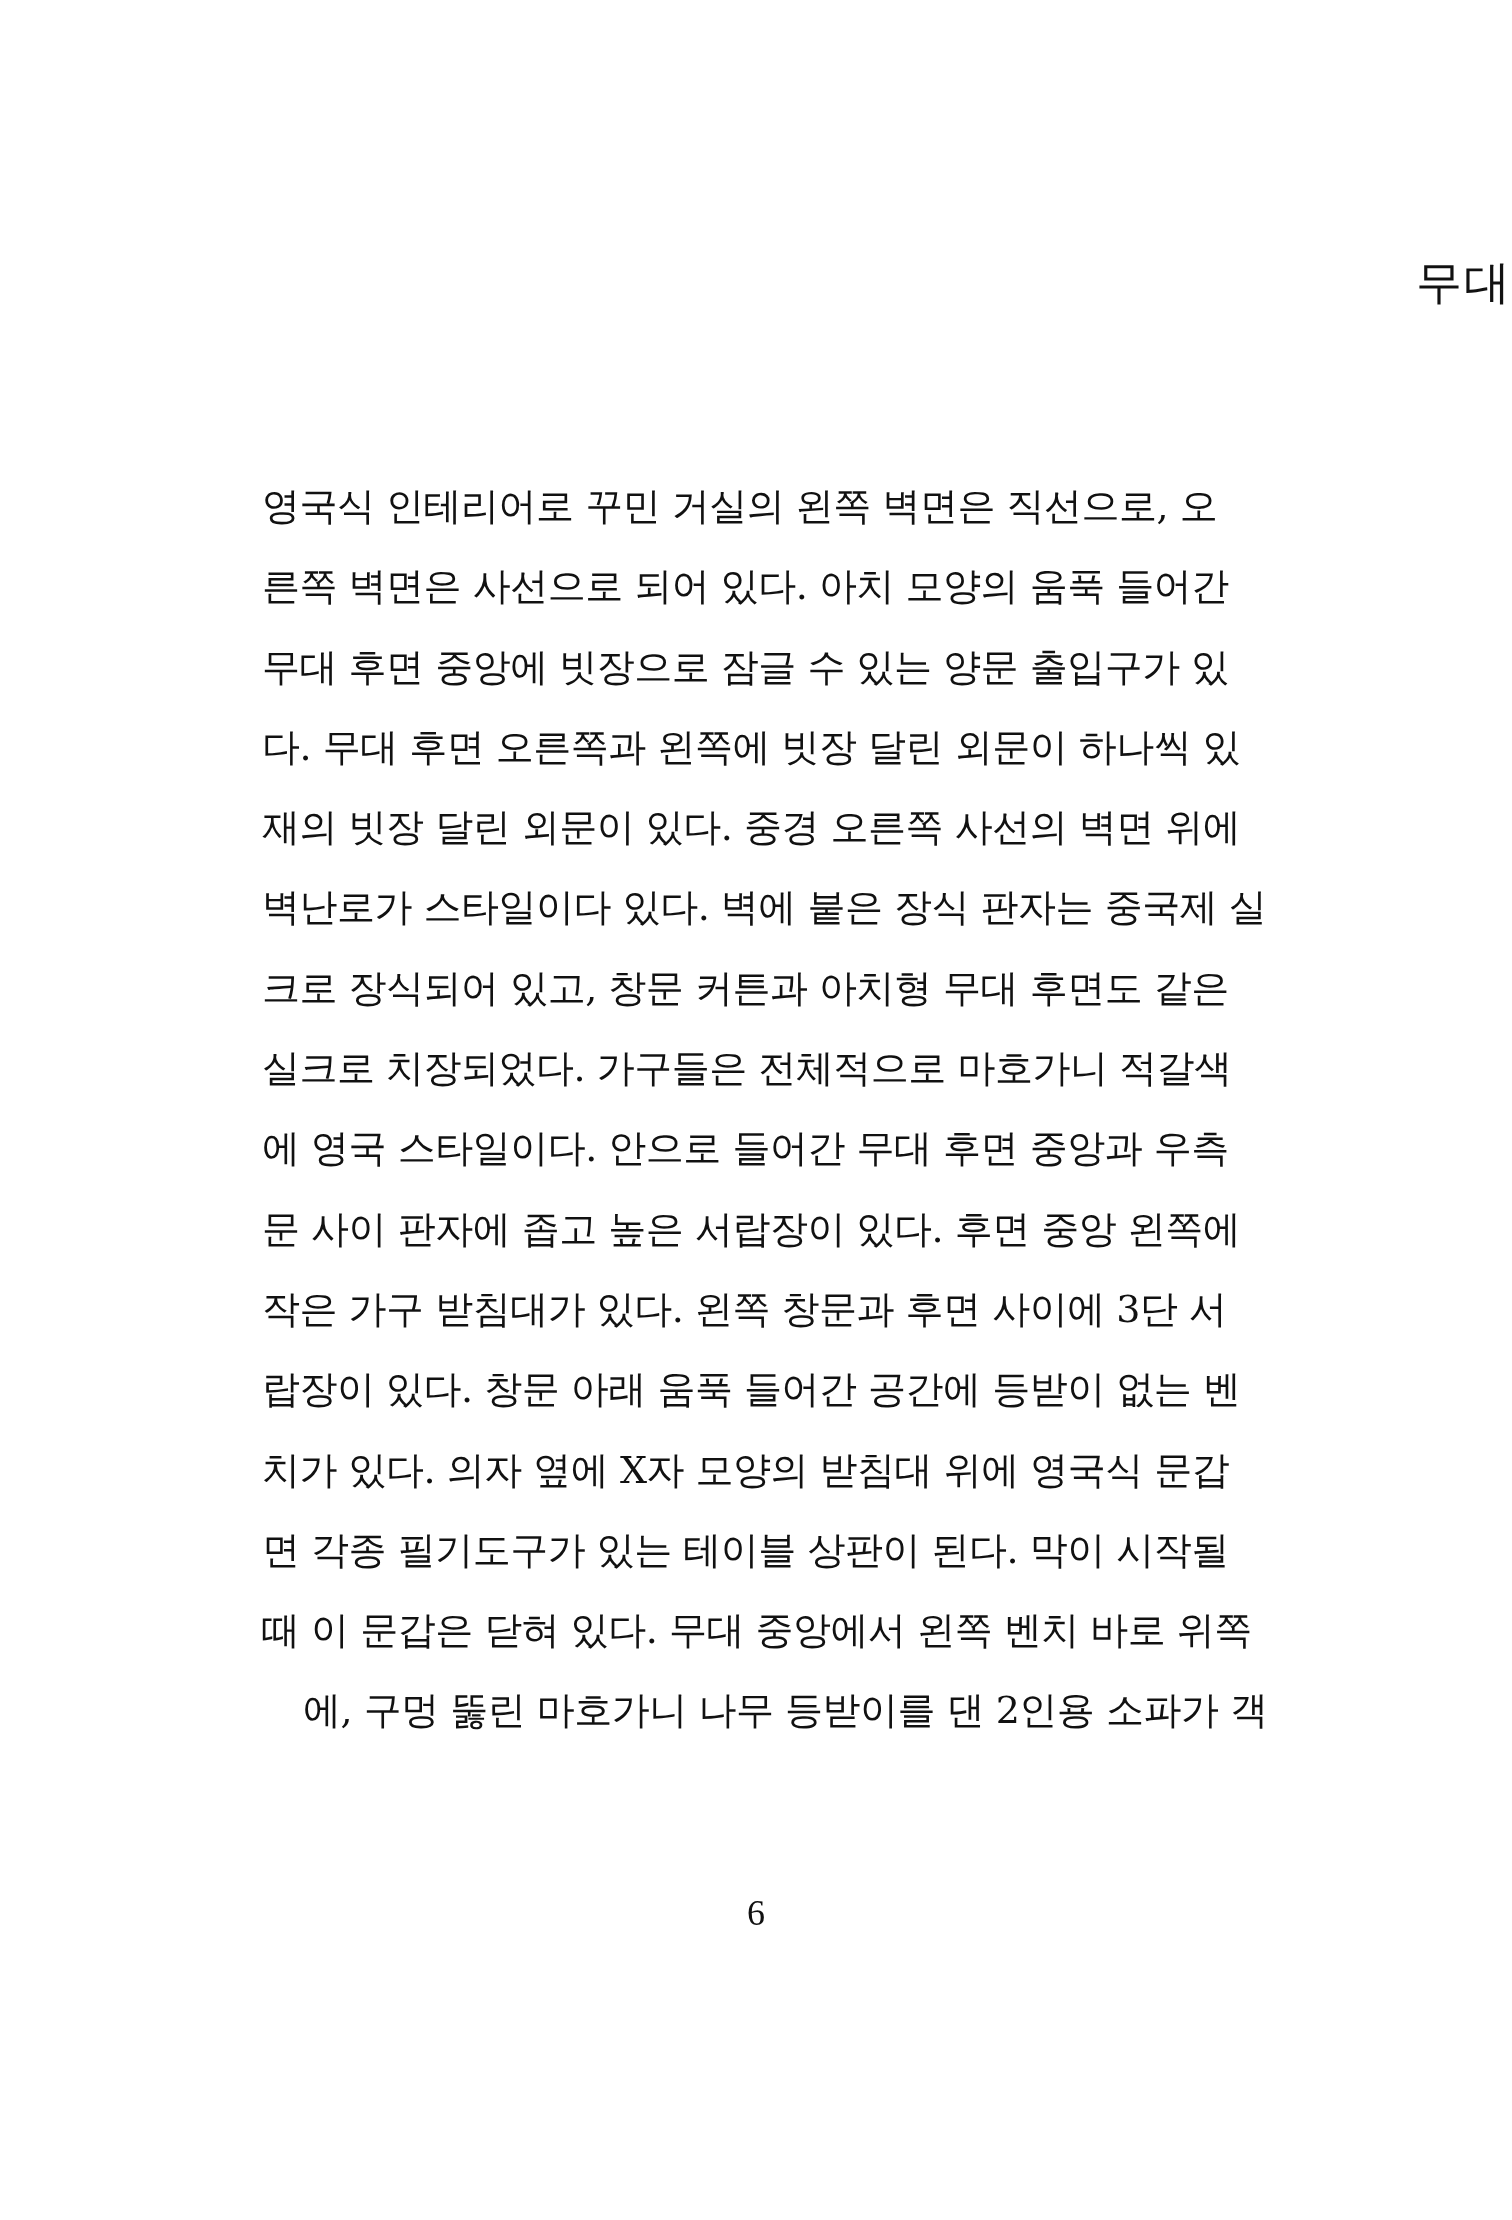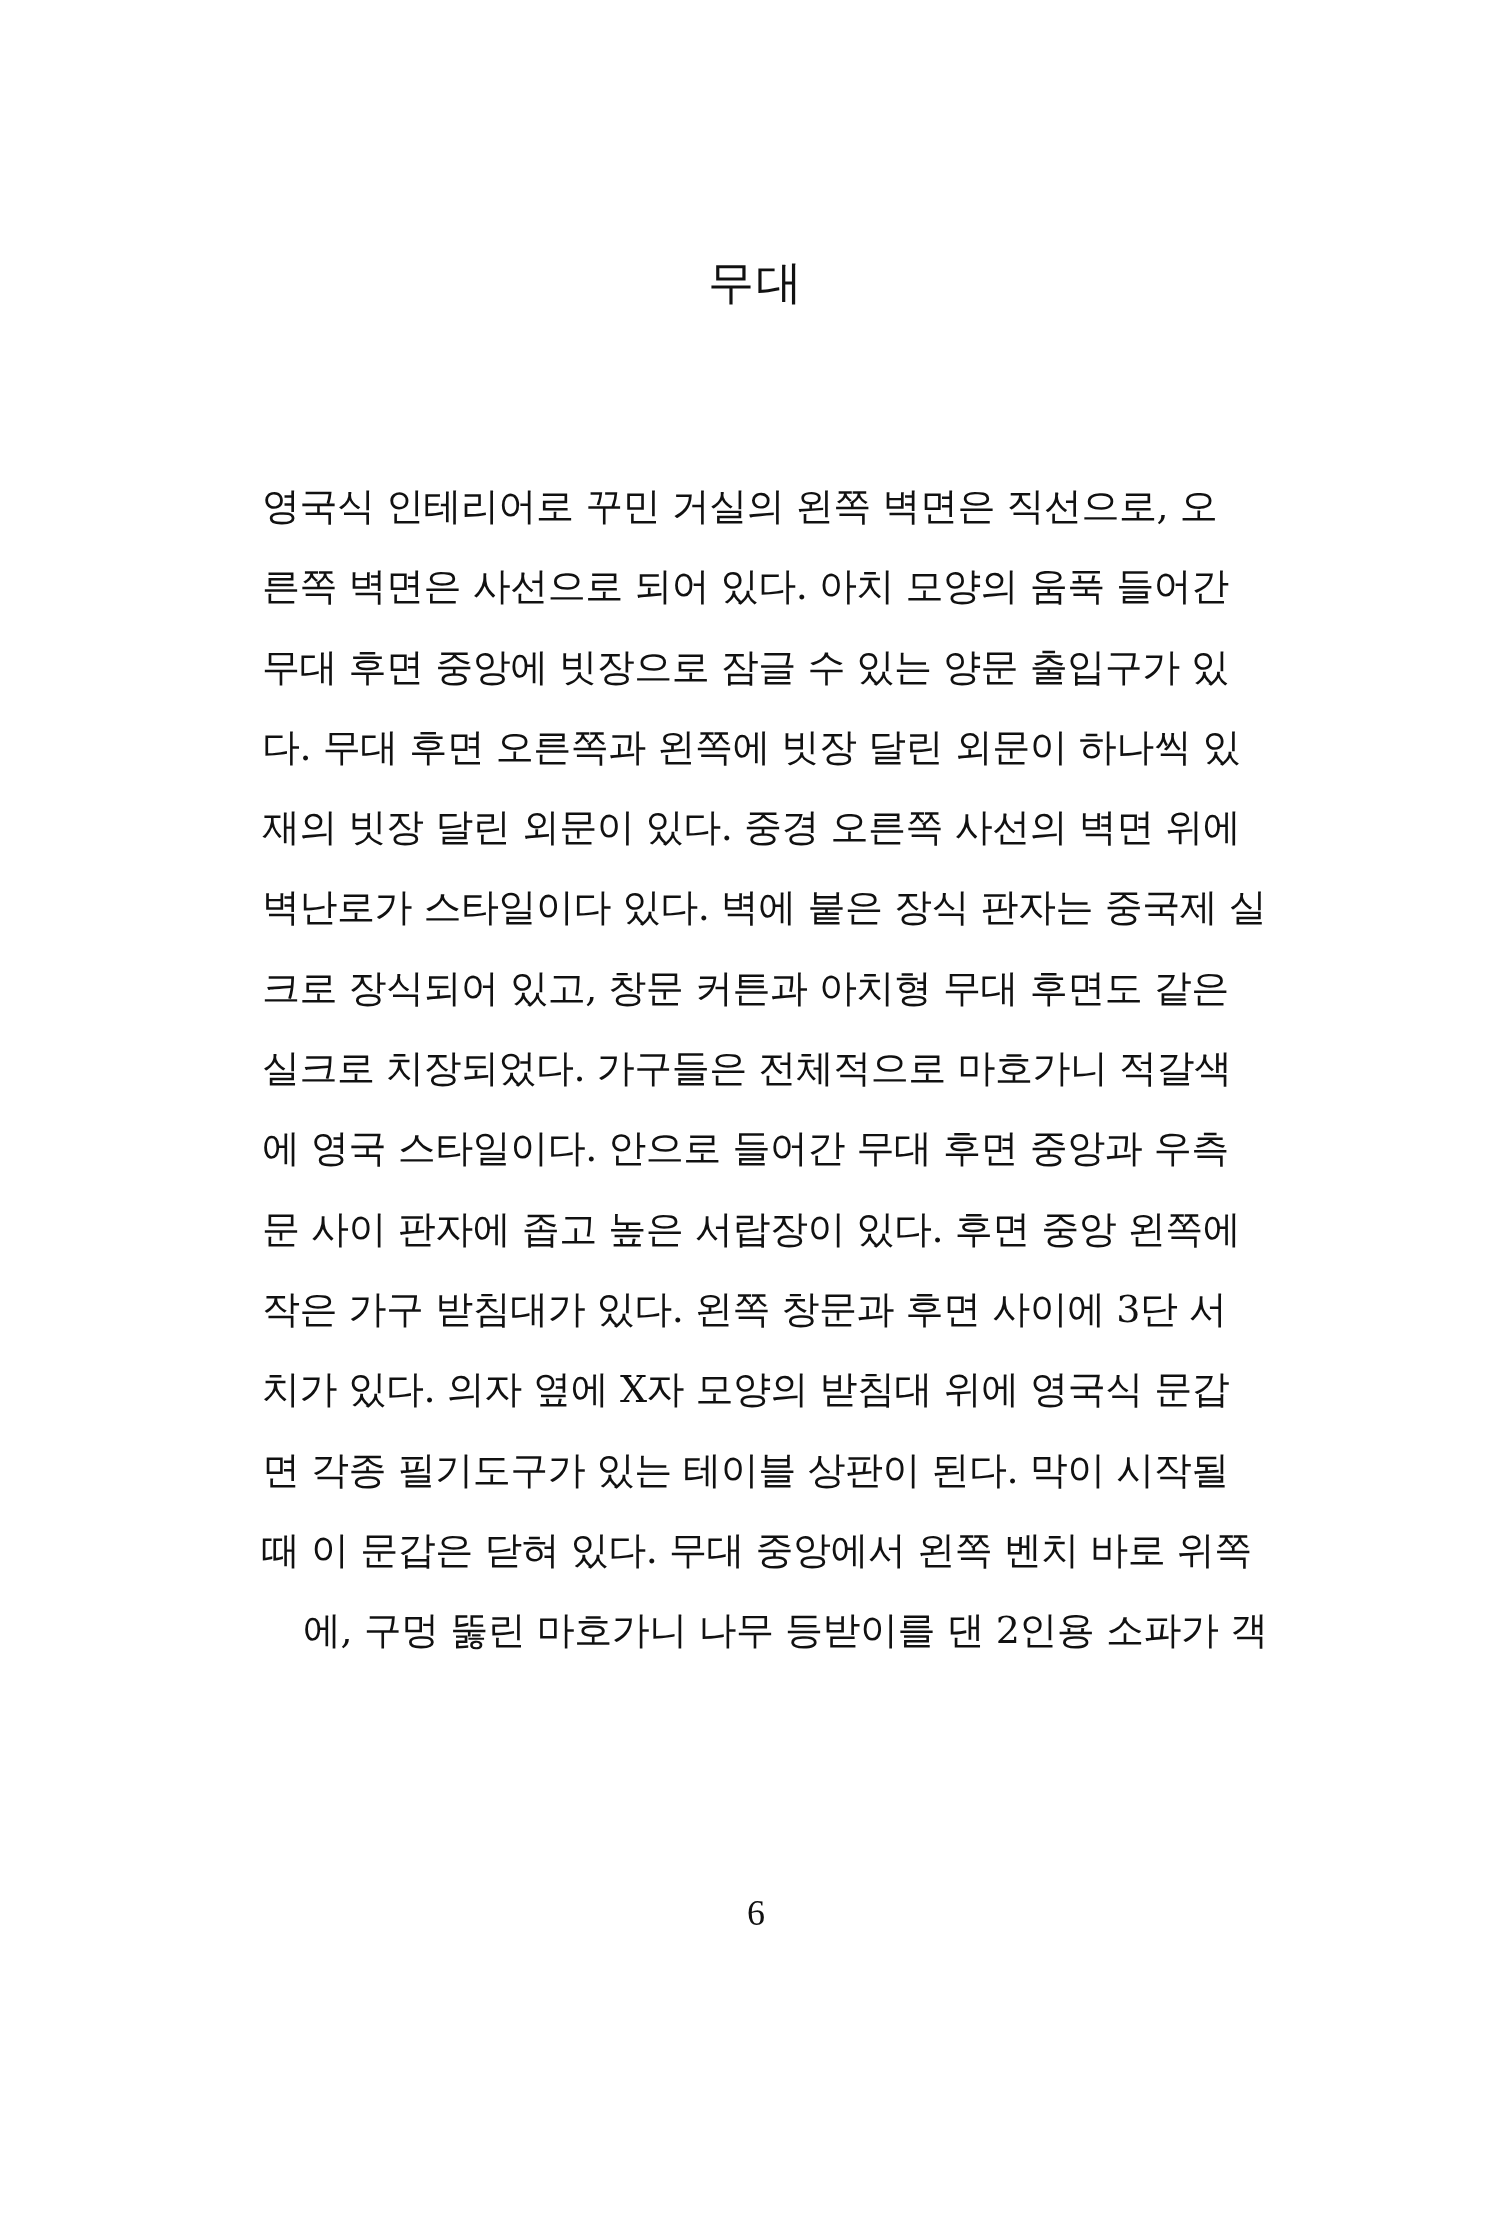--- a/index.html
+++ b/index.html
@@ -19,21 +19,21 @@
       position: absolute;
       left: 0; top: 0;
       width: 1512px;
       height: 2220px;
     }
     .title {
       position: absolute;
       top: 252px;
       left: 0;
       width: 1512px;
-      text-align: center;
+      text-align: right;
       font-size: 46px;
       line-height: 60px;
       letter-spacing: 2px;
       font-weight: normal;
       margin: 0;
     }
     .body-text {
       position: absolute;
       left: 262px;
       top: 470px;
@@ -78,20 +78,21 @@
     <span class="line">른쪽 벽면은 사선으로 되어 있다. 아치 모양의 움푹 들어간</span>
     <span class="line">무대 후면 중앙에 빗장으로 잠글 수 있는 양문 출입구가 있</span>
     <span class="line">다. 무대 후면 오른쪽과 왼쪽에 빗장 달린 외문이 하나씩 있</span>
     <span class="line">재의 빗장 달린 외문이 있다. 중경 오른쪽 사선의 벽면 위에</span>
     <span class="line">벽난로가 스타일이다 있다. 벽에 붙은 장식 판자는 중국제 실</span>
     <span class="line">크로 장식되어 있고, 창문 커튼과 아치형 무대 후면도 같은</span>
     <span class="line">실크로 치장되었다. 가구들은 전체적으로 마호가니 적갈색</span>
     <span class="line">에 영국 스타일이다. 안으로 들어간 무대 후면 중앙과 우측</span>
     <span class="line">문 사이 판자에 좁고 높은 서랍장이 있다. 후면 중앙 왼쪽에</span>
     <span class="line">작은 가구 받침대가 있다. 왼쪽 창문과 후면 사이에 3단 서</span>
+    <span class="line">랍장이 있다. 창문 아래 움푹 들어간 공간에 등받이 없는 벤</span>
     <span class="line">치가 있다. 의자 옆에 X자 모양의 받침대 위에 영국식 문갑</span>
     <span class="line">면 각종 필기도구가 있는 테이블 상판이 된다. 막이 시작될</span>
     <span class="line">때 이 문갑은 닫혀 있다. 무대 중앙에서 왼쪽 벤치 바로 위쪽</span>
     <span class="line last">에, 구멍 뚫린 마호가니 나무 등받이를 댄 2인용 소파가 객</span>
   </div>
 
   <div class="page-number">6</div>
 </div>
 
 </body></html>

